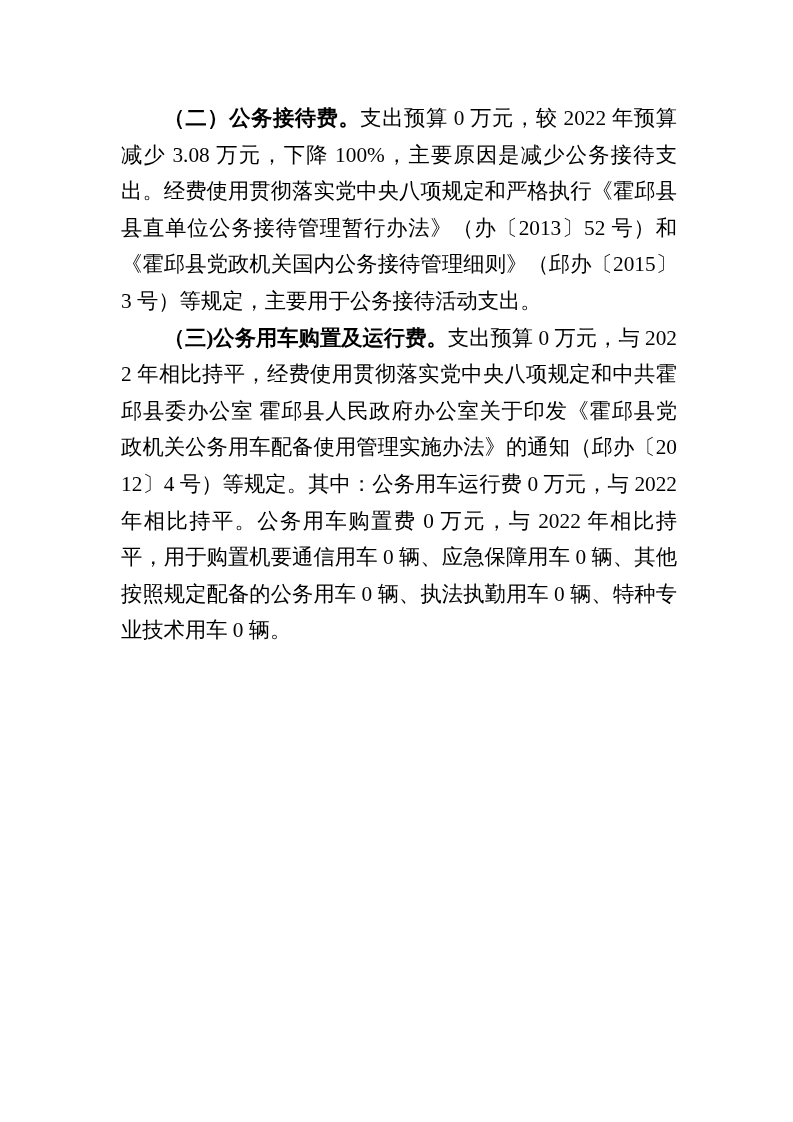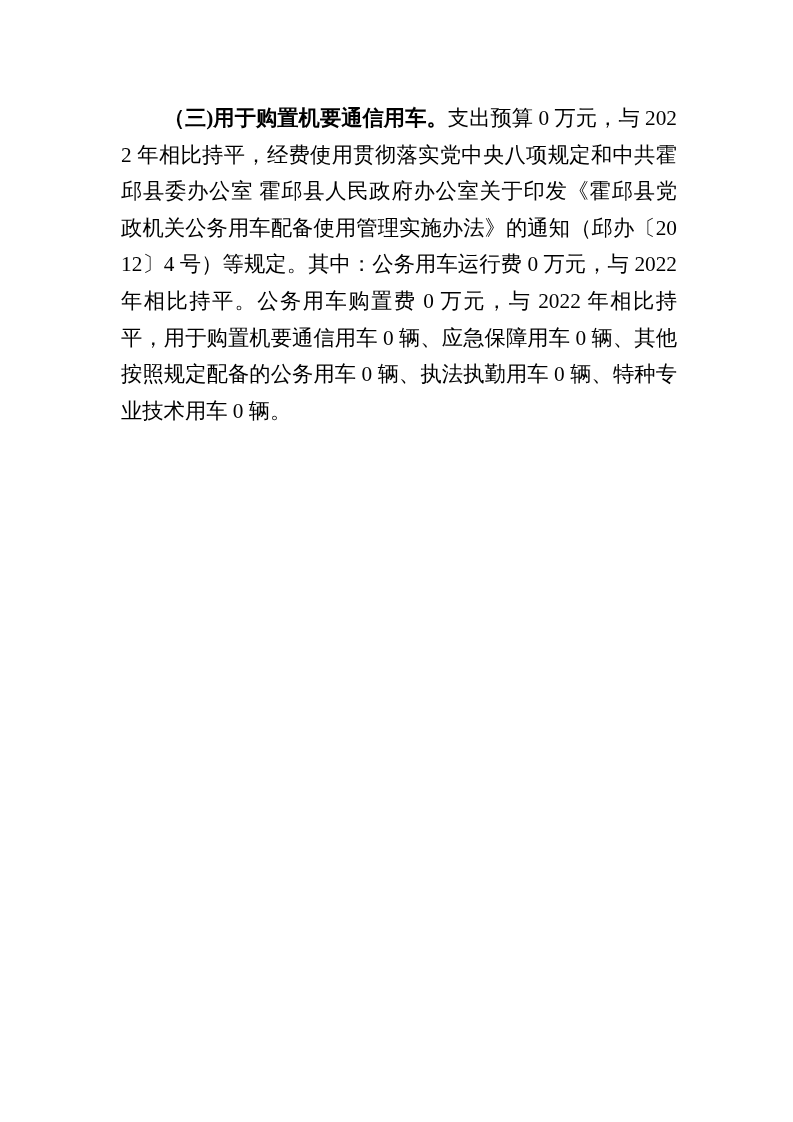--- a/index.html
+++ b/index.html
@@ -36,17 +36,18 @@
   .para-body {
     font-weight: normal;
   }
 </style>
 </head>
 <body>
 
 <div class="page">
   <div class="doc-body">
 
+    <p class="para"><span class="para-heading">（二）公务接待费。</span><span class="para-body">支出预算 0 万元，较 2022 年预算减少 3.08 万元，下降 100%，主要原因是减少公务接待支出。经费使用贯彻落实党中央八项规定和严格执行《霍邱县县直单位公务接待管理暂行办法》（办〔2013〕52 号）和《霍邱县党政机关国内公务接待管理细则》（邱办〔2015〕3 号）等规定，主要用于公务接待活动支出。</span></p>
 
-    <p class="para"><span class="para-heading">（三)用于购置机要通信用车。</span><span class="para-body">支出预算 0 万元，与 2022 年相比持平，经费使用贯彻落实党中央八项规定和中共霍邱县委办公室 霍邱县人民政府办公室关于印发《霍邱县党政机关公务用车配备使用管理实施办法》的通知（邱办〔2012〕4 号）等规定。其中：公务用车运行费 0 万元，与 2022 年相比持平。公务用车购置费 0 万元，与 2022 年相比持平，用于购置机要通信用车 0 辆、应急保障用车 0 辆、其他按照规定配备的公务用车 0 辆、执法执勤用车 0 辆、特种专业技术用车 0 辆。</span></p>
+    <p class="para"><span class="para-heading">（三)公务用车购置及运行费。</span><span class="para-body">支出预算 0 万元，与 2022 年相比持平，经费使用贯彻落实党中央八项规定和中共霍邱县委办公室 霍邱县人民政府办公室关于印发《霍邱县党政机关公务用车配备使用管理实施办法》的通知（邱办〔2012〕4 号）等规定。其中：公务用车运行费 0 万元，与 2022 年相比持平。公务用车购置费 0 万元，与 2022 年相比持平，用于购置机要通信用车 0 辆、应急保障用车 0 辆、其他按照规定配备的公务用车 0 辆、执法执勤用车 0 辆、特种专业技术用车 0 辆。</span></p>
 
   </div>
 </div>
 
 </body></html>

